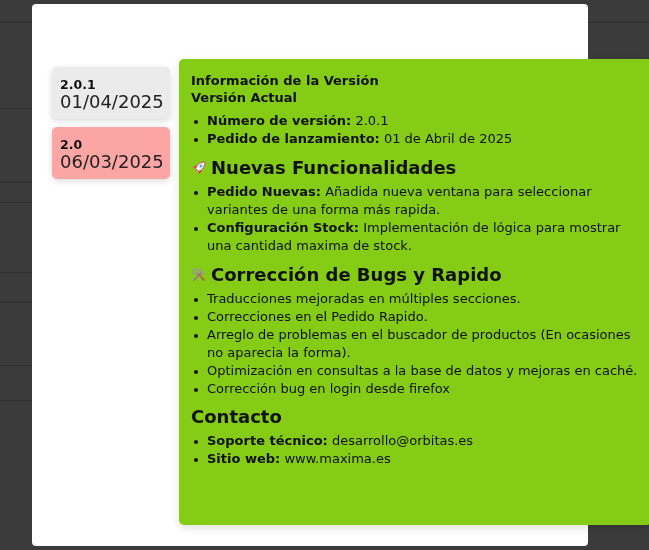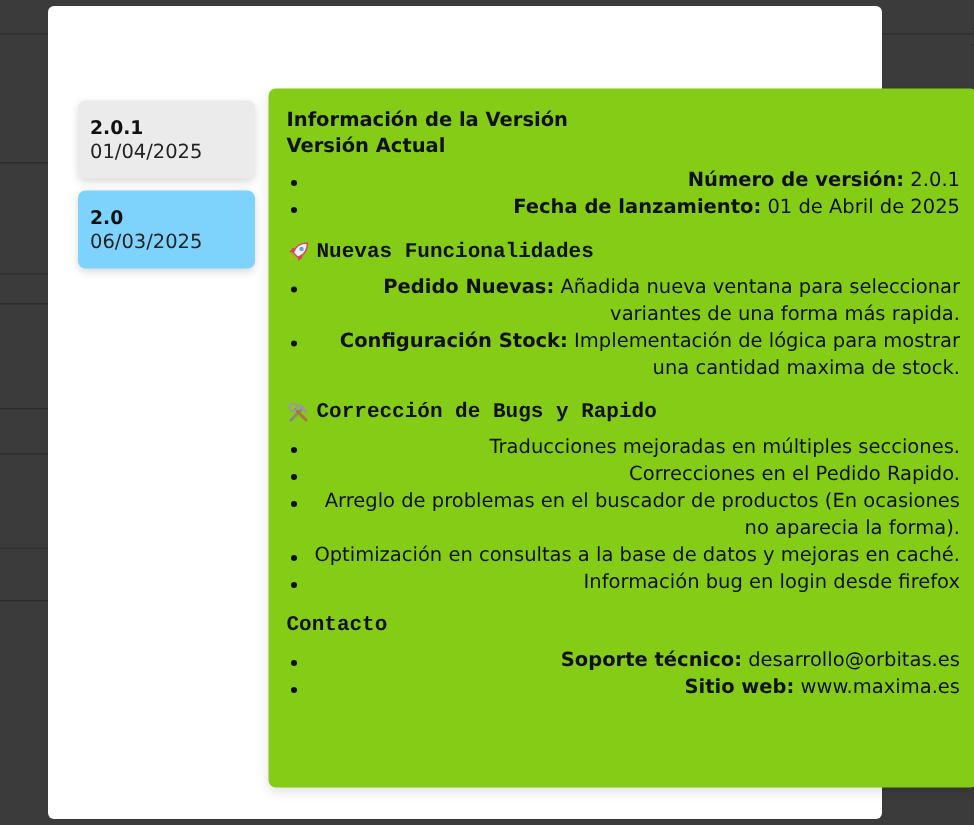--- a/index.html
+++ b/index.html
@@ -23,57 +23,57 @@
   .close-btn {
     position: absolute; left: 613px; top: 10px; width: 20px; height: 20px;
     display: flex; align-items: center; justify-content: center; cursor: pointer;
   }
   .close-btn svg { width: 13px; height: 13px; }
   .sidebar {
     position: absolute; left: 20px; top: 63px; width: 118px;
   }
   .version-card {
     width: 118px; height: 52px; border-radius: 5px;
-    background: #7dd3fc;
+    background: #fca5a5;
     box-shadow: 0 2px 6px rgba(0,0,0,0.15);
     box-sizing: border-box; padding: 9px 8px 0 8px;
     margin-bottom: 8px; cursor: pointer;
   }
   .version-card.active { background: #ebebeb; }
   .version-num {
     font-weight: bold; font-size: 12.5px; color: #111; line-height: 17px;
     display: block;
   }
   .version-date {
-    font-size: 13px; color: #222; line-height: 18px; display: block;
+    font-size: 18px; color: #222; line-height: 18px; display: block;
   }
   .content {
     position: absolute; left: 147px; top: 55px; width: 473px; height: 466px;
     background: #84cc16; border-radius: 5px;
     box-shadow: 0 3px 8px rgba(0,0,0,0.12);
     box-sizing: border-box; padding: 14px 12px 0 12px;
     font-size: 13px; color: #111;
   }
   .title {
     font-weight: bold; font-size: 13px; line-height: 16.5px; margin: 0;
   }
   ul {
-    margin: 6px 0 0 0; padding-left: 16px; list-style: none; text-align: right;
+    margin: 6px 0 0 0; padding-left: 16px; list-style: none;
   }
   li {
     position: relative; line-height: 18px; padding-left: 0; margin: 0;
   }
   li::before {
     content: ""; position: absolute; left: -13px; top: 8px;
     width: 4px; height: 4px; background: #111; border-radius: 50%;
   }
   li b { font-weight: bold; }
   .section-head {
-    display: flex; align-items: center; font-weight: bold; font-size: 14px;
-    line-height: 18px; margin-top: 11px; font-family: Liberation Mono, monospace;
+    display: flex; align-items: center; font-weight: bold; font-size: 18px;
+    line-height: 18px; margin-top: 11px;
   }
   .section-head .ico { width: 16px; height: 16px; margin-right: 4px; display: inline-block; }
   .section-head.plain { margin-top: 10px; text-align: right; }
 </style>
 </head>
 <body>
 
 <div class="backdrop">
   <div class="backdrop-line" style="top:22px"></div>
   <div class="backdrop-line" style="top:108px"></div>
@@ -103,21 +103,21 @@
       <span class="version-date">06/03/2025</span>
     </div>
   </div>
 
   <div class="content">
     <p class="title">Información de la Versión</p>
     <p class="title">Versión Actual</p>
 
     <ul>
       <li><b>Número de versión:</b><span> 2.0.1</span></li>
-      <li><b>Fecha de lanzamiento:</b><span> 01 de Abril de 2025</span></li>
+      <li><b>Pedido de lanzamiento:</b><span> 01 de Abril de 2025</span></li>
     </ul>
 
     <div class="section-head">
       <svg class="ico" viewBox="0 0 16 16">
         <path d="M14 2 C10 2 6 4 4.5 8.5 L7.5 11.5 C12 10 14 6 14 2 Z" fill="#f2f2f2" stroke="#d94b6a" stroke-width="1"></path>
         <circle cx="10" cy="6" r="1.5" fill="#5aa9e6"></circle>
         <path d="M4.5 8.5 L2 8 L4 5.5 L6.5 5.5 Z" fill="#e0405e"></path>
         <path d="M7.5 11.5 L8 14 L10.5 12 L10.5 9.5 Z" fill="#e0405e"></path>
         <path d="M4 12 L2 14 L3 11 Z" fill="#f5a623"></path>
       </svg>
@@ -135,21 +135,21 @@
         <path d="M13 13 L6 6" stroke="#b07040" stroke-width="2" stroke-linecap="round"></path>
         <circle cx="4.5" cy="4.5" r="2.5" fill="none" stroke="#9a9a9a" stroke-width="1.5"></circle>
       </svg>
       <span>Corrección de Bugs y Rapido</span>
     </div>
     <ul>
       <li>Traducciones mejoradas en múltiples secciones.</li>
       <li>Correcciones en el Pedido Rapido.</li>
       <li>Arreglo de problemas en el buscador de productos (En ocasiones no aparecia la forma).</li>
       <li>Optimización en consultas a la base de datos y mejoras en caché.</li>
-      <li>Información bug en login desde firefox</li>
+      <li>Corrección bug en login desde firefox</li>
     </ul>
 
     <div class="section-head plain">
       <span>Contacto</span>
     </div>
     <ul>
       <li><b>Soporte técnico:</b><span> desarrollo@orbitas.es</span></li>
       <li><b>Sitio web:</b><span> www.maxima.es</span></li>
     </ul>
   </div>

